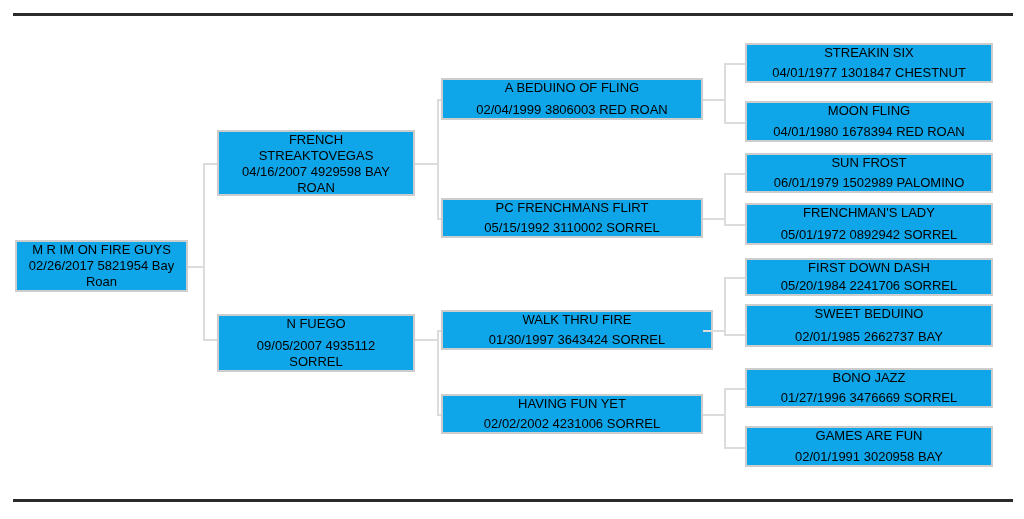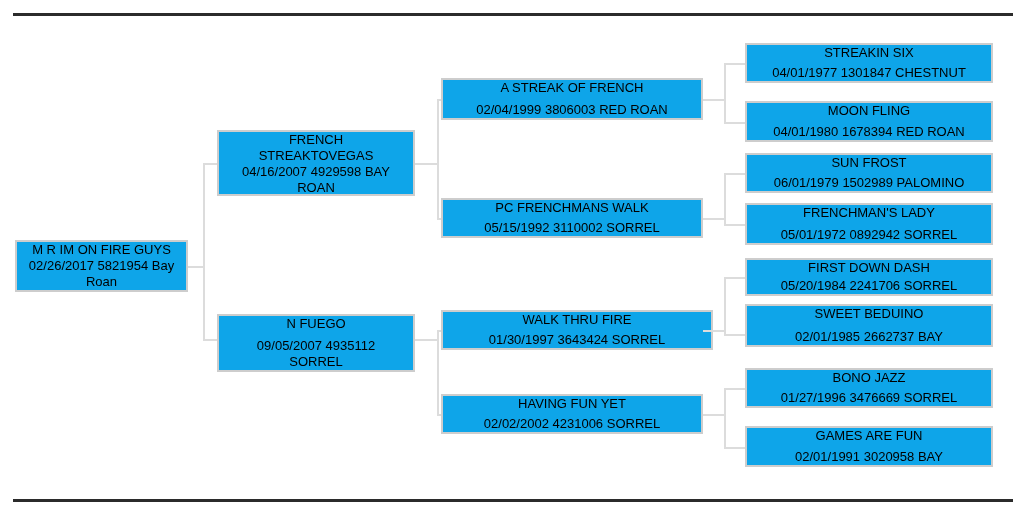--- a/index.html
+++ b/index.html
@@ -55,25 +55,25 @@
     <div>04/16/2007 4929598 BAY
 ROAN</div>
   </div>
   <div class="box" id="box-g2-1" style="left:217px;top:314px;width:198px;height:58px">
     <div>N FUEGO</div>
     <div>09/05/2007 4935112
 SORREL</div>
   </div>
 
   <div class="box" id="box-g3-0" style="left:441px;top:78px;width:262px;height:42px">
-    <div>A STREAK OF FRENCH</div>
+    <div>A BEDUINO OF FLING</div>
     <div>02/04/1999 3806003 RED ROAN</div>
   </div>
   <div class="box" id="box-g3-1" style="left:441px;top:198px;width:262px;height:40px">
-    <div>PC FRENCHMANS WALK</div>
+    <div>PC FRENCHMANS FLIRT</div>
     <div>05/15/1992 3110002 SORREL</div>
   </div>
   <div class="box" id="box-g3-2" style="left:441px;top:310px;width:272px;height:40px">
     <div>WALK THRU FIRE</div>
     <div>01/30/1997 3643424 SORREL</div>
   </div>
   <div class="box" id="box-g3-3" style="left:441px;top:394px;width:262px;height:40px">
     <div>HAVING FUN YET</div>
     <div>02/02/2002 4231006 SORREL</div>
   </div>

